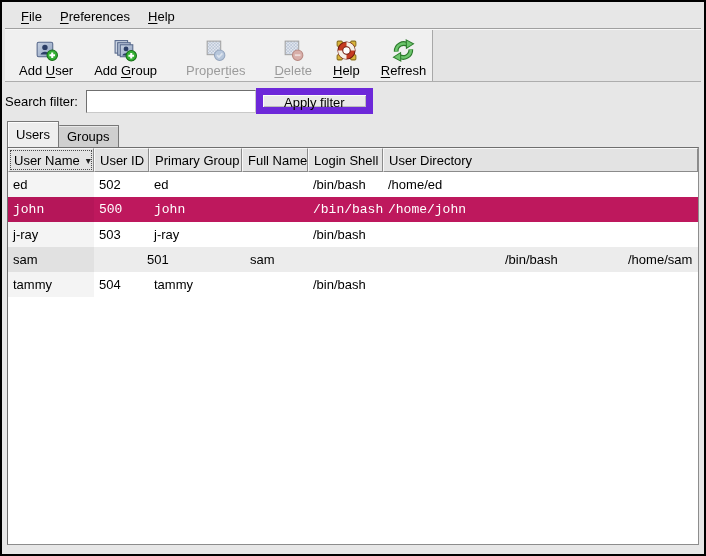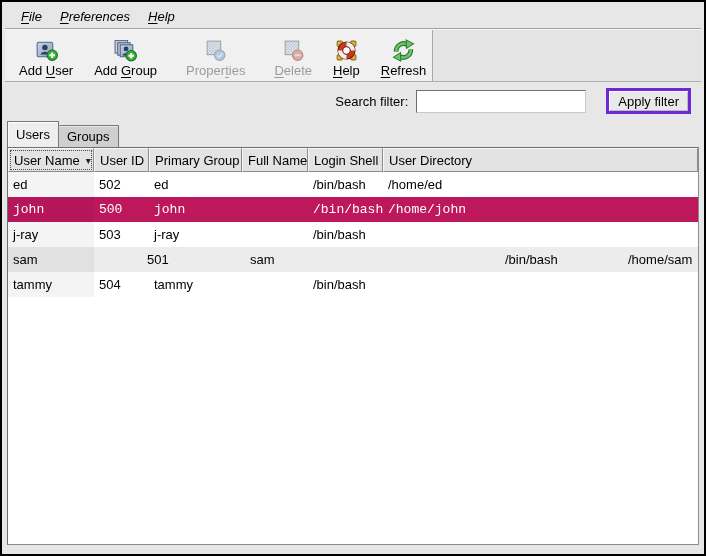--- a/index.html
+++ b/index.html
@@ -10,53 +10,53 @@
     background:#e7e7e7;
     padding:3px;
     font-family:"Liberation Sans","DejaVu Sans",sans-serif;
     font-size:13px; color:#000;
     display:flex; flex-direction:column;
     overflow:hidden;
   }
   .mn { text-decoration:underline; text-underline-offset:2px; }
 
   
-  .menubar { height:23px; display:flex; align-items:center; padding-left:7px; flex:none;font-style:italic; }
+  .menubar { height:23px; display:flex; align-items:center; padding-left:7px; flex:none; }
   .menu-item { padding:2px 9px; cursor:default; }
   .menubar-sep { flex:none; height:2px; border-top:1px solid #a0a0a0; border-bottom:1px solid #f7f7f7; }
 
   
   .toolbar-row { height:52px; flex:none; border-bottom:1px solid #adadad; background:#e4e4e4; }
   .toolbar {
     width:428px; height:100%;
     background:#f0f0f0;
     border-right:1px solid #a8a8a8;
     display:flex; align-items:flex-end;
     padding:20px 0 3px 10px; gap:13px;
   }
   .tool-item { display:flex; flex-direction:column; align-items:center; gap:0px; padding:0 4px; cursor:default; }
   .tool-item svg { width:25px; height:25px; display:block; }
   .tool-item.disabled { color:#9b9b9b;margin-left:8px; }
   .tool-item.disabled svg { opacity:.8; }
 
   
-  .filter-row { height:38px; flex:none; display:flex; align-items:center; justify-content:flex-end; padding-right:10px; }
+  .filter-row { height:38px; flex:none; display:flex; align-items:center; padding-right:10px; }
   .filter-label { margin-right:8px; }
   .filter-input {
     width:170px; height:23px;
     border:1px solid #6f6f6f;
     border-bottom-color:#c9c9c9; border-right-color:#c9c9c9;
     background:#fff; font:inherit; padding:0 4px; outline:none;
   }
   .apply-btn {
-    margin-left:20px;
-    height:26px; padding:0 9px;
+    margin-left:0;
+    height:26px; padding:0 21px;
     font:inherit;
     background:#e9e9e9;
-    border:3px solid #6d28d9;
+    border:7px solid #6d28d9;
     box-shadow:inset 1px 1px 0 #fbfbfb, inset -1px -1px 0 #bcbcbc;
     cursor:default;
   }
 
   
   .tabs-row { height:27px; flex:none; display:flex; align-items:flex-end; padding-left:2px; }
   .tab { border:1px solid #787878; border-bottom:none; padding:0 8px; display:flex; align-items:center; cursor:default; border-radius:1px 1px 0 0; }
   .tab.active { background:#eeeeee; height:26px; box-shadow:inset 1px 1px 0 #fdfdfd; position:relative; z-index:2; }
   .tab.inactive { background:#cfcfcf; height:22px; border-left:none; box-shadow:inset 0 1px 0 #e8e8e8; }
 

